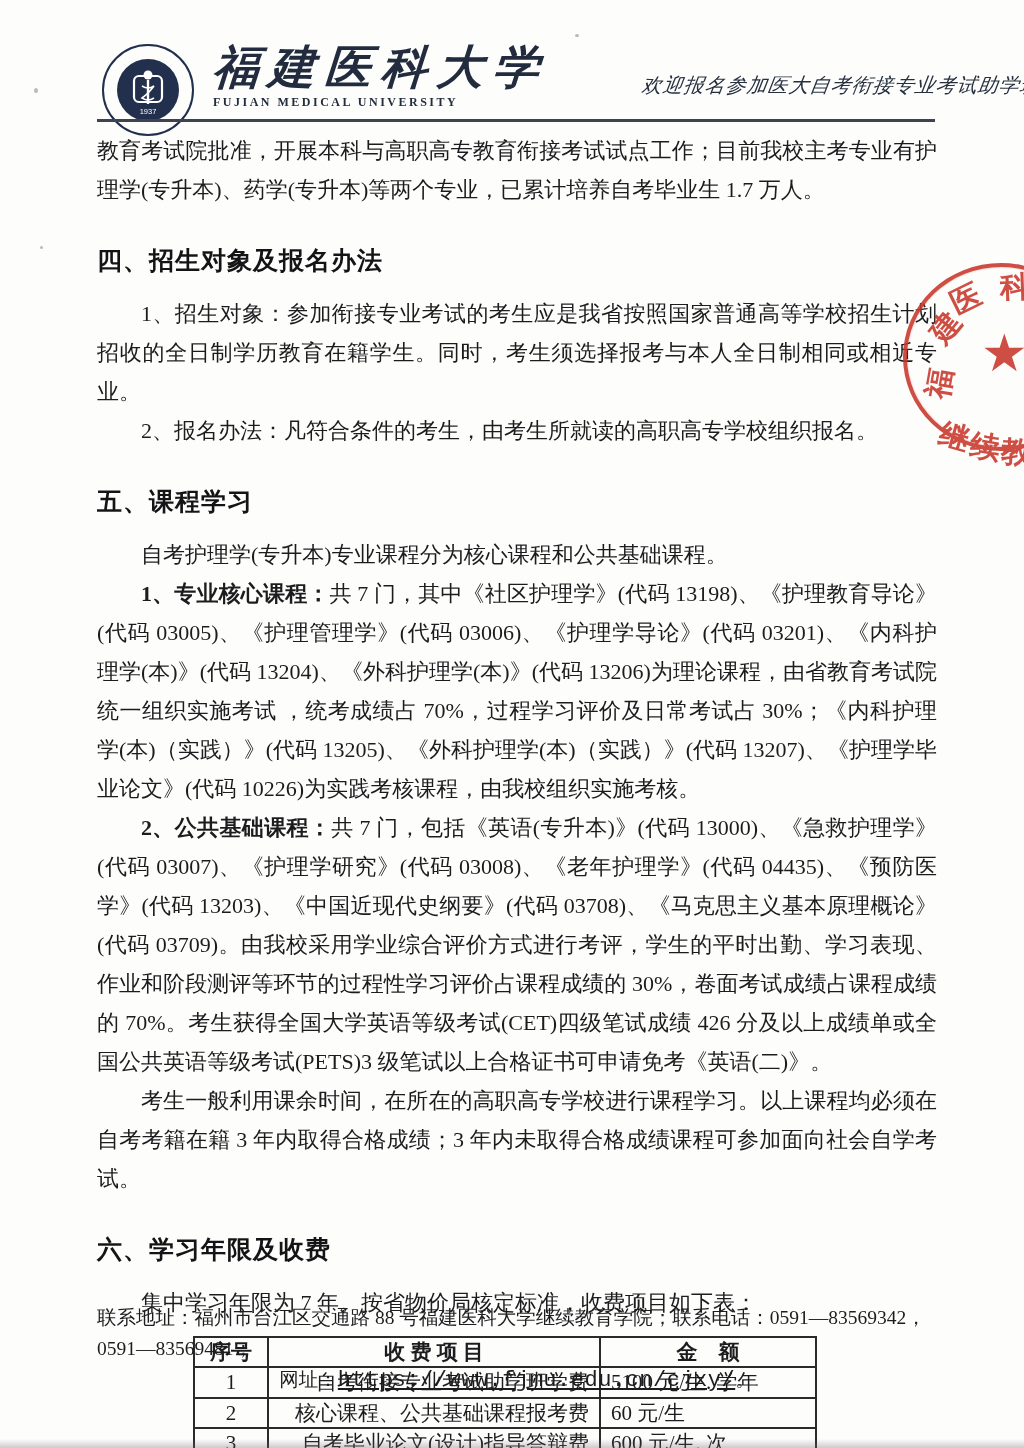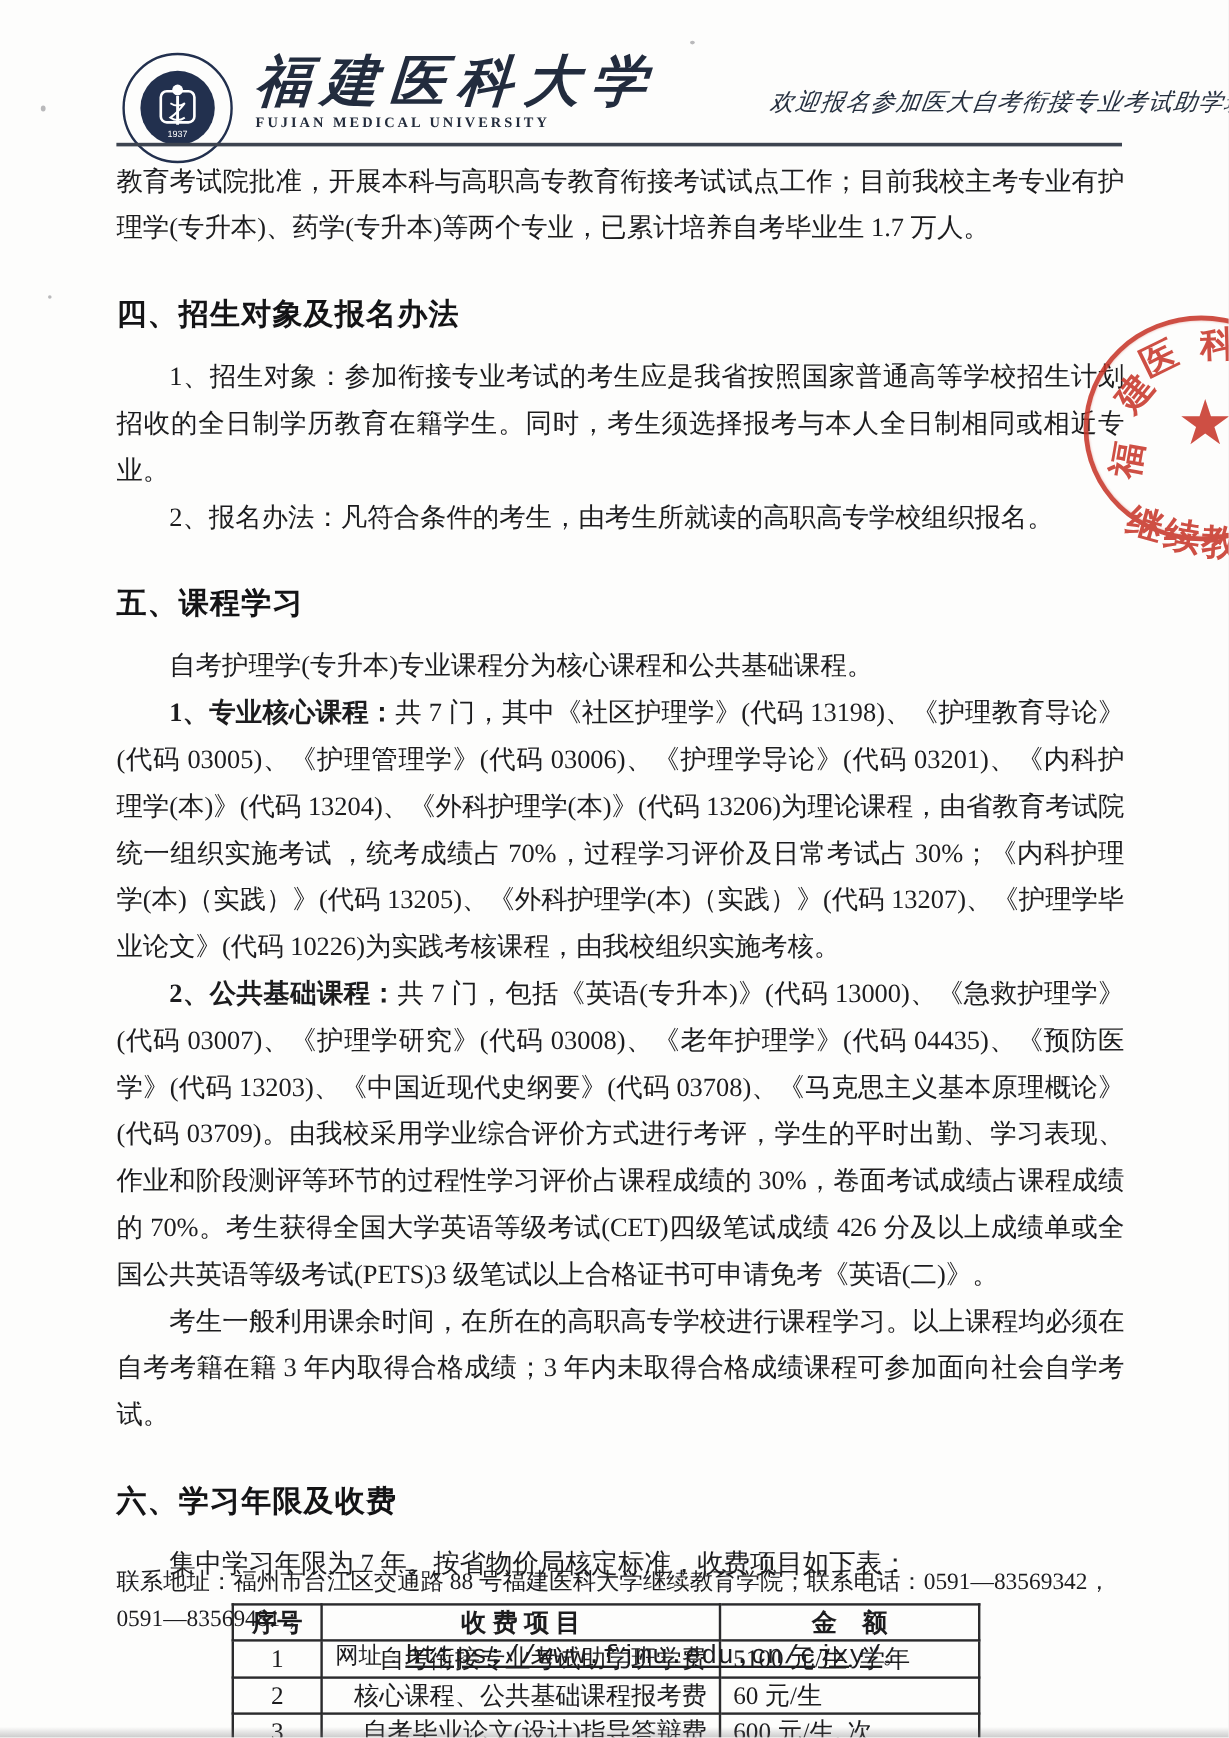--- a/index.html
+++ b/index.html
@@ -40,21 +40,21 @@
     position: absolute; left: 97px; top: 119px; width: 838px; height: 2.5px;
     background: #3d4450;
   }
 
   
   .bodytext { padding-top: 10px; font-size: 22px; line-height: 39px; text-align: justify; }
   .para { text-align: justify; }
   .indent { text-indent: 2em; font-family: Liberation Serif, serif; }
   .lead-bold { font-weight: bold; }
   h2.sec {
-    font-family: Liberation Sans, sans-serif;
+    font-family: Liberation Mono, monospace;
     font-size: 25px; font-weight: bold; color: #141416;
     margin-top: 34px; margin-bottom: 12px; letter-spacing: 1px;
   }
 
   
   .tbl-wrap { margin: 14px 0 0 96px; }
   table.fees { border-collapse: collapse; font-size: 21px; }
   table.fees th, table.fees td {
     border: 2px solid #2a2a2c; height: 30px; padding: 1px 10px;
     font-weight: normal; line-height: 1.25;

